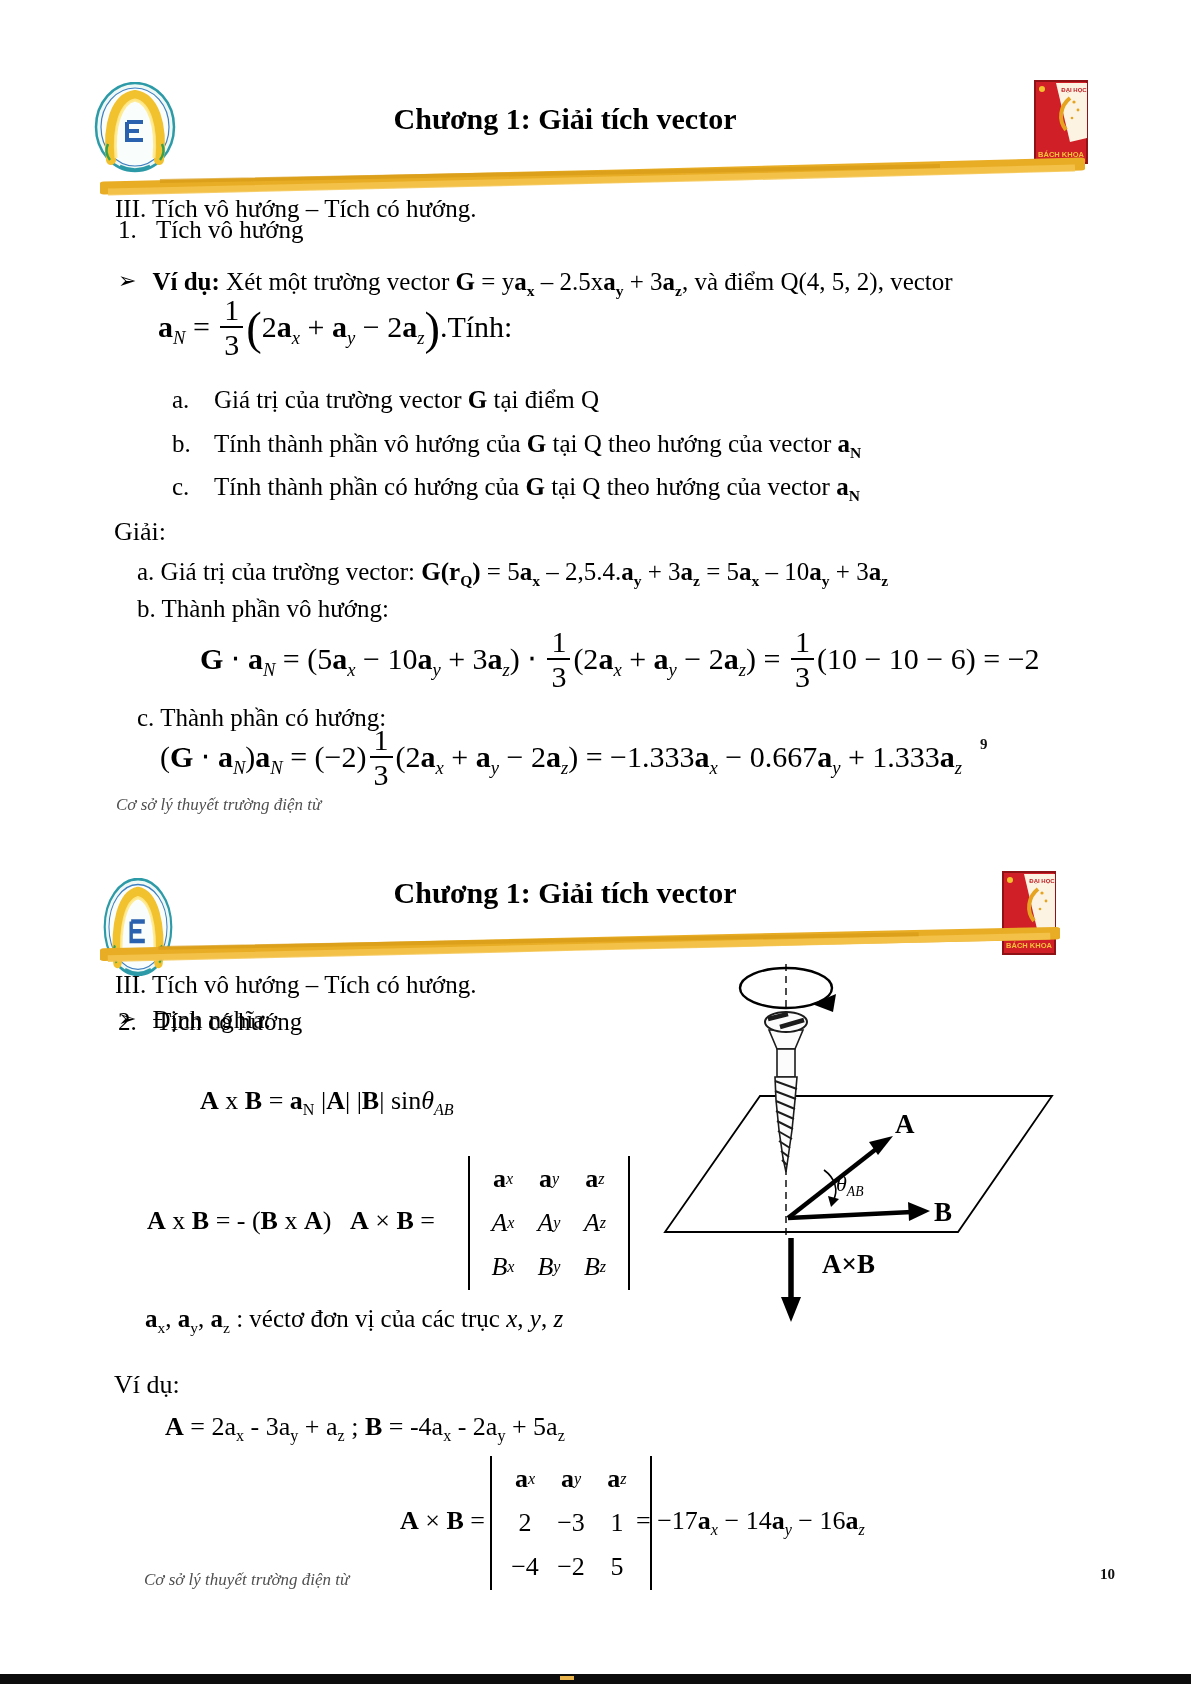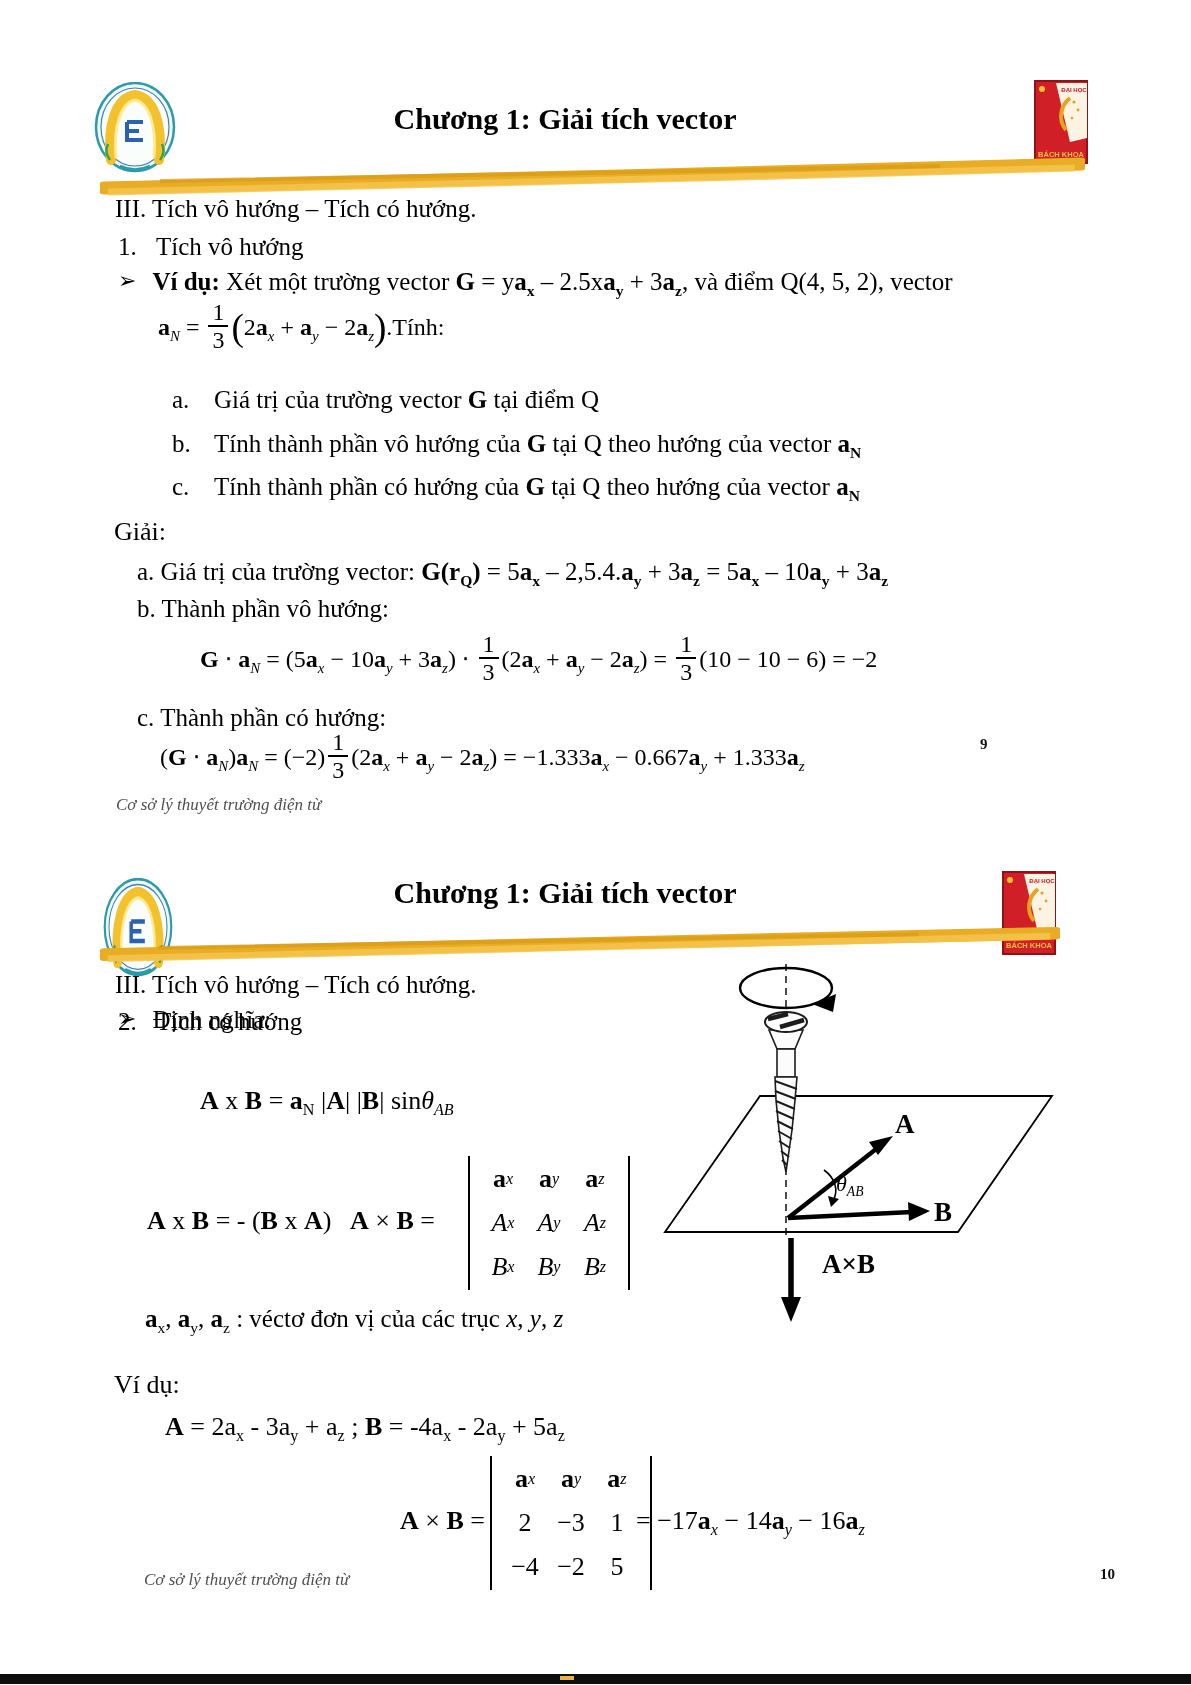--- a/index.html
+++ b/index.html
@@ -2,21 +2,21 @@
 <html><head>
 <meta charset="utf-8">
 <style>
   html,body{margin:0;padding:0;background:#fff;}
   .page{position:relative;width:1191px;height:1685px;background:#ffffff;overflow:hidden;
         font-family:"Liberation Serif",serif;color:#000;}
   .abs{position:absolute;line-height:1.25;}
   .title{font-size:30px;font-weight:700;text-align:center;width:1130px;left:0;white-space:nowrap;}
   .h1{font-size:25px;font-weight:400;white-space:nowrap;}
   .body{font-size:25px;white-space:nowrap;}
-  .eq{font-size:24px;white-space:nowrap;margin-top:6px;}
+  .eq{font-size:30px;white-space:nowrap;}
   .eq26{font-size:26px;white-space:nowrap;}
   .marker{display:inline-block;width:42px;}
   .marker2{display:inline-block;width:38px;}
   .bullet{font-size:22px;margin-right:16px;position:relative;top:-2px;}
   .footer{font-size:17px;font-style:italic;color:#4f4f4f;white-space:nowrap;}
   .pagenum{font-size:15px;font-weight:700;color:#111;}
   .diag-label{font-size:27px;font-weight:700;white-space:nowrap;}
   
   .rk-t{}
   .rk-b{font-weight:700;}
@@ -72,21 +72,21 @@
   <div class="abs" style="left:100px;top:154px;width:985px;height:44px">
     <svg width="985" height="44" viewBox="0 0 985 44">
       <path d="M4,34 C120,30 300,26 520,22 C720,18 880,14 981,10" stroke="#e8ad25" stroke-width="13" fill="none" stroke-linecap="round"></path>
       <path d="M8,38 C180,34 420,28 640,23 C800,19 920,16 975,14" stroke="#f4c44e" stroke-width="7" fill="none" opacity="0.85"></path>
       <path d="M60,27 C260,22 560,18 840,12" stroke="#d79a15" stroke-width="4" fill="none" opacity="0.7"></path>
     </svg>
   </div>
 
   <div class="abs h1" style="left:115px;top:193px">III. Tích vô hướng – Tích có hướng.</div>
 
-  <div class="abs h1" style="left:118px;top:231px">
+  <div class="abs h1" style="left:118px;top:214px">
     <span class="marker2">1.</span><span>Tích vô hướng</span>
   </div>
 
   <div class="abs body" style="left:118px;top:266px">
     <span class="bullet">➢</span><span><span class="rk rk-b">Ví dụ:</span><span class="rk rk-t"> Xét một trường vector </span><span class="rk rk-b">G</span><span class="rk rk-t"> = y</span><span class="rk rk-b">a</span><span class="rk rk-bsub">x</span><span class="rk rk-t"> – 2.5x</span><span class="rk rk-b">a</span><span class="rk rk-bsub">y</span><span class="rk rk-t"> + 3</span><span class="rk rk-b">a</span><span class="rk rk-bsub">z</span><span class="rk rk-t">, và điểm Q(4, 5, 2), vector</span></span>
   </div>
 
   <div class="abs eq" style="left:158px;top:296px"><span class="rk rk-b">a</span><span class="rk rk-isub">N</span><span class="rk rk-t"> = </span><span class="frac"><span class="fnum">1</span><span class="fden">3</span></span><span class="rk rk-bp">(</span><span class="rk rk-t">2</span><span class="rk rk-b">a</span><span class="rk rk-isub">x</span><span class="rk rk-t"> + </span><span class="rk rk-b">a</span><span class="rk rk-isub">y</span><span class="rk rk-t"> − 2</span><span class="rk rk-b">a</span><span class="rk rk-isub">z</span><span class="rk rk-bp">)</span><span class="rk rk-t">.Tính:</span></div>
 
   <div class="abs body" style="left:172px;top:384px">

